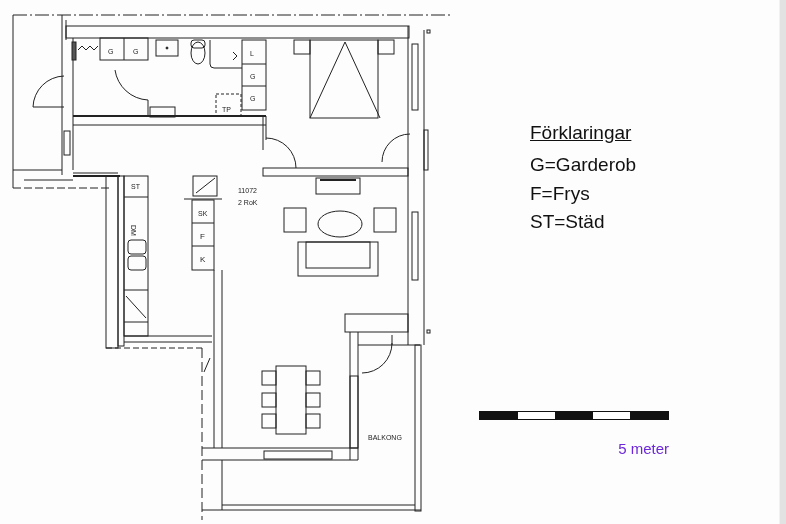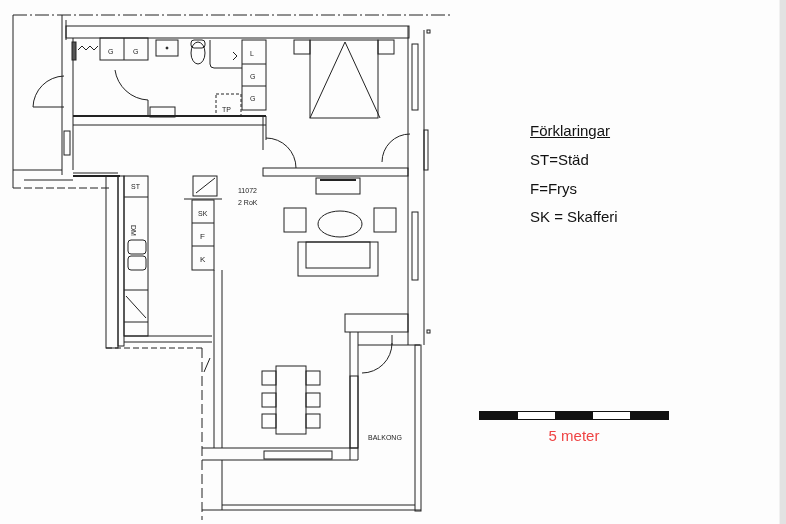--- a/index.html
+++ b/index.html
@@ -1,25 +1,25 @@
 <!DOCTYPE html>
 <html><head>
 <meta charset="utf-8">
 <style>
   html, body { margin:0; padding:0; }
   body { width:786px; height:524px; background:#fdfdfd; position:relative; overflow:hidden;
          font-family:"Liberation Sans", sans-serif; }
   #plan { position:absolute; left:0; top:0; width:450px; height:524px; }
-  #legend { position:absolute; left:530px; top:122px; color:#111; font-size:15px; }
+  #legend { position:absolute; left:530px; top:122px; color:#111; font-size:19px; }
   #legend .title { text-decoration:underline; margin-bottom:11px; }
   #legend .item { height:28.7px; line-height:20px; }
   #scale { position:absolute; left:479px; top:411px; width:190px; }
   #scale .bar { display:flex; height:9px; border:1px solid #111; box-sizing:border-box; }
   #scale .seg { flex:1; }
-  #scale .label { text-align:center; font-size:15px; color:#ef4444; margin-top:7px; }
+  #scale .label { text-align:right; font-size:15px; color:#6d28d9; margin-top:20px; }
   #scrollbar { position:absolute; right:0; top:0; width:6px; height:524px; background:#e2e2e2;
                border-left:1px solid #f1f1f1; }
   svg text { font-family:"Liberation Sans", sans-serif; }
 </style>
 </head>
 <body>
 
 <div id="plan">
 <svg width="450" height="524" viewBox="0 0 450 524" xmlns="http://www.w3.org/2000/svg" fill="none" stroke="#222" stroke-width="1">
 
@@ -156,23 +156,23 @@
   <text x="131" y="189" font-size="7" fill="#222" stroke="none">ST</text>
   <text x="131" y="231" font-size="7" fill="#222" stroke="none" transform="rotate(90 134 228)">DM</text>
   <text x="198" y="216" font-size="7" fill="#222" stroke="none">SK</text>
   <text x="200" y="239" font-size="8" fill="#222" stroke="none">F</text>
   <text x="200" y="262" font-size="8" fill="#222" stroke="none">K</text>
 </svg>
 </div>
 
 <div id="legend">
   <div class="title">Förklaringar</div>
+  <div class="item">G=Garderob</div>
+  <div class="item">F=Frys</div>
   <div class="item">ST=Städ</div>
-  <div class="item">F=Frys</div>
-  <div class="item">SK = Skafferi</div>
 </div>
 
 <div id="scale">
   <div class="bar">
     <div class="seg" style="background:#111"></div>
     <div class="seg" style="background:#fff"></div>
     <div class="seg" style="background:#111"></div>
     <div class="seg" style="background:#fff"></div>
     <div class="seg" style="background:#111"></div>
   </div>

